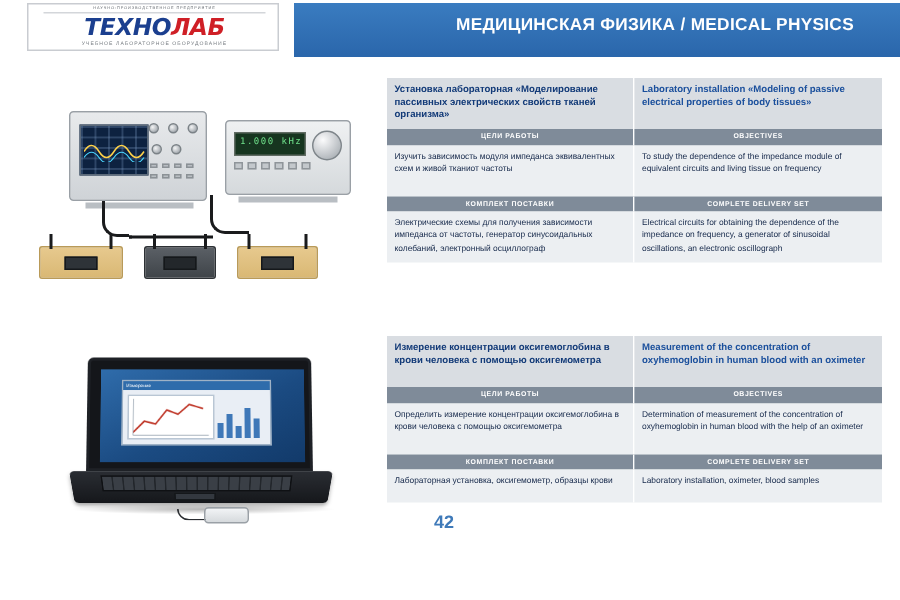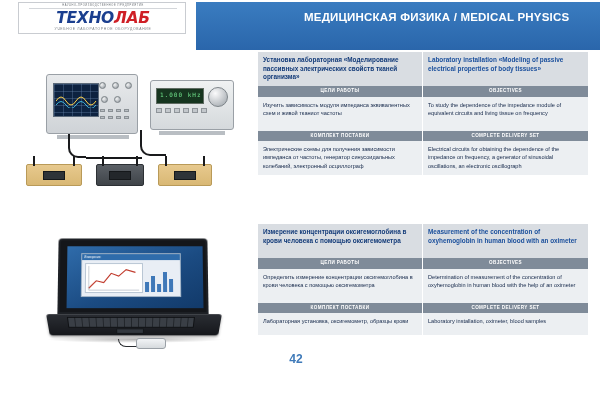--- a/index.html
+++ b/index.html
@@ -11,21 +11,21 @@
     overflow: hidden;
     position: relative;
   }
 
   
   .header {
     position: absolute; left: 0; top: 0; width: 600px; height: 38px;
     background: #ffffff;
   }
   .header-band {
-    position: absolute; left: 196px; top: 2px; width: 404px; height: 48px;
+    position: absolute; left: 196px; top: 2px; width: 404px; height: 36px;
     background: #2f6fb5;
     background: linear-gradient(180deg,#3a7cc0 0%, #2a66ab 100%);
   }
   .header-band .title {
     position: absolute; left: 108px; top: 9px;
     color: #ffffff; font-size: 11.5px; font-weight: bold; letter-spacing: .2px;
     white-space: nowrap;
   }
   .logo-box {
     position: absolute; left: 18px; top: 2px; width: 168px; height: 32px;
@@ -221,21 +221,21 @@
     border: 1px solid #9aa0a6; border-radius: 3px;
   }
   .ox-cord {
     position: absolute; left: 78px; top: 101px; width: 20px; height: 8px;
     border-bottom: 1.5px solid #2a2d31; border-left: 1.5px solid #2a2d31;
     border-radius: 0 0 0 8px;
   }
 
   
   .pagenum {
-    position: absolute; left: 0; top: 352px; width: 592px; text-align: center;
+    position: absolute; left: 0; top: 341px; width: 592px; text-align: center;
     color: #3f7ab9; font-size: 12px; font-weight: bold;
   }
 </style>
 </head>
 <body>
 
 <div class="header">
 
   <div class="header-band">
     <div class="title">МЕДИЦИНСКАЯ ФИЗИКА / MEDICAL PHYSICS</div>

